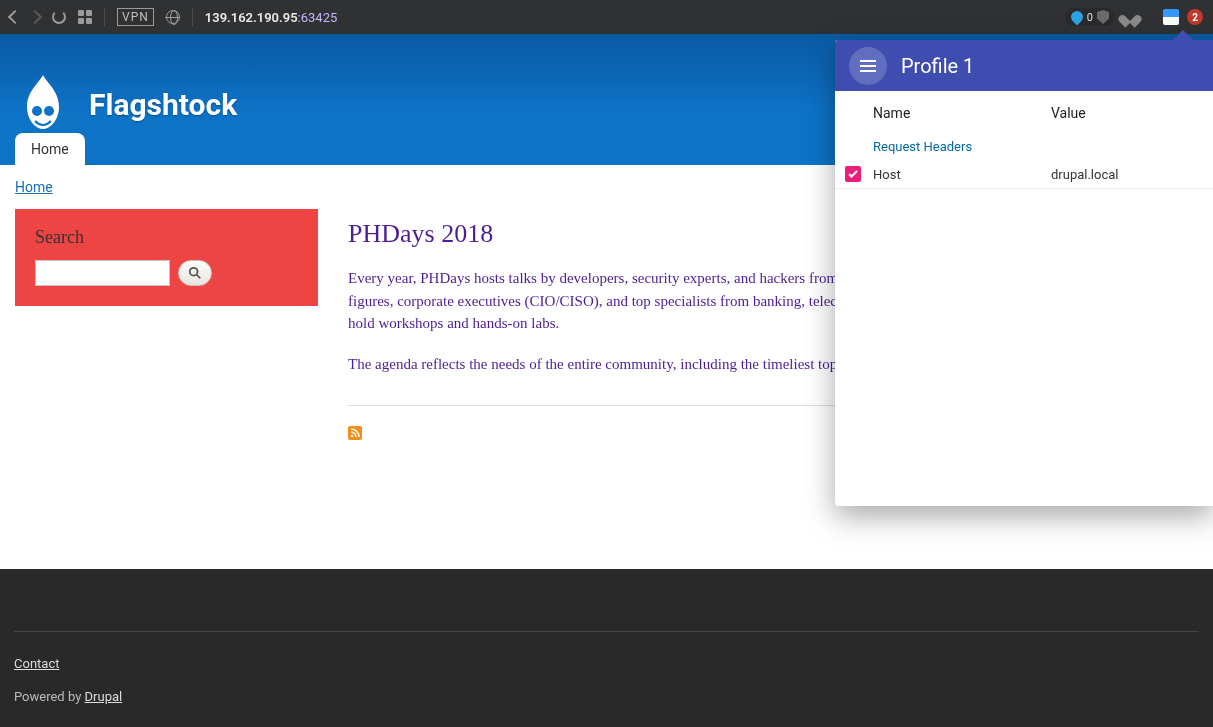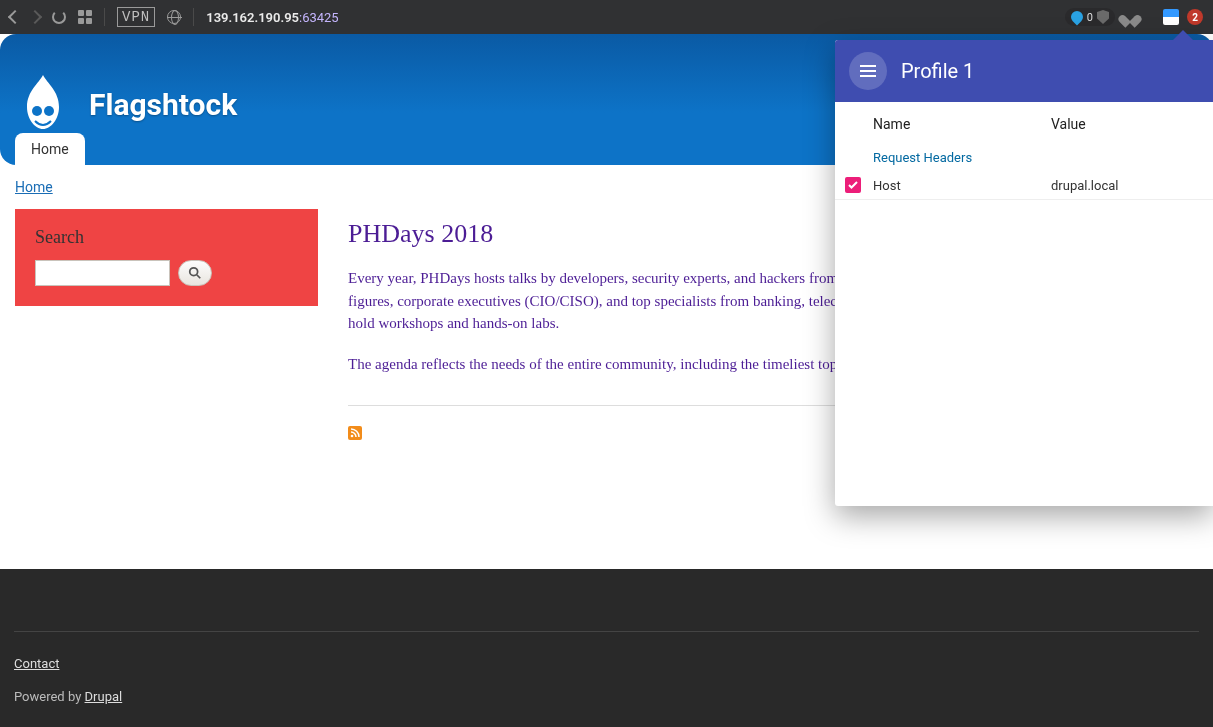--- a/index.html
+++ b/index.html
@@ -7,40 +7,40 @@
 
   
   .chrome { height: 34px; background: #303133; display: flex; align-items: center; padding: 0 10px; color: #bfbfbf; font-size: 12px; gap: 12px; }
   .chrome .nav-arrows { display: flex; gap: 10px; align-items: center; }
   .chrome .arrow { width: 10px; height: 10px; border-left: 2px solid #9a9a9a; border-bottom: 2px solid #9a9a9a; transform: rotate(45deg); }
   .chrome .arrow.fwd { transform: rotate(-135deg); border-color: #5a5a5a; }
   .chrome .reload { width: 14px; height: 14px; border: 2px solid #9a9a9a; border-radius: 50%; border-top-color: transparent; position: relative; }
   .chrome .apps { width: 14px; height: 14px; display: grid; grid-template-columns: 1fr 1fr; grid-template-rows: 1fr 1fr; gap: 2px; }
   .chrome .apps span { background: #9a9a9a; border-radius: 1px; }
   .chrome .sep { width: 1px; height: 18px; background: #4a4a4a; }
-  .chrome .vpn { border: 1px solid #9a9a9a; font-size: 14px; padding: 1px 4px; letter-spacing: 1px; font-family: Liberation Mono, monospace; }
+  .chrome .vpn { border: 1px solid #9a9a9a; font-size: 12px; padding: 1px 4px; letter-spacing: 1px; }
   .chrome .globe { width: 14px; height: 14px; border: 1.5px solid #9a9a9a; border-radius: 50%; position: relative; }
   .chrome .globe::before { content: ""; position: absolute; left: 50%; top: -1.5px; bottom: -1.5px; width: 6px; margin-left: -3px; border: 1.5px solid #9a9a9a; border-radius: 50%; }
   .chrome .globe::after { content: ""; position: absolute; left: -1.5px; right: -1.5px; top: 50%; height: 0; border-top: 1.5px solid #9a9a9a; }
   .chrome .addr { color: #eaeaea; font-weight: 600; font-size: 13px; }
   .chrome .addr .port { color: #c4b5fd; font-weight: 400; }
   .chrome .spacer { flex: 1; }
   .chrome .right-icons { display: flex; align-items: center; gap: 8px; }
   .chrome .pill { background: #2a2a2c; border-radius: 10px; padding: 2px 6px; display: flex; align-items: center; gap: 4px; font-size: 11px; color: #ddd; }
   .chrome .drupal-drop { width: 12px; height: 12px; background: #2aa2e3; border-radius: 50% 50% 50% 0; transform: rotate(-45deg); }
   .chrome .shield { width: 12px; height: 14px; background: #6a6a6a; clip-path: polygon(50% 0, 100% 15%, 100% 60%, 50% 100%, 0 60%, 0 15%); }
   .chrome .heart { width: 14px; height: 14px; position: relative; }
   .chrome .heart::before, .chrome .heart::after { content: ""; position: absolute; width: 8px; height: 12px; background: #8a8a8a; border-radius: 8px 8px 0 0; top: 0; }
   .chrome .heart::before { left: 0; transform: rotate(-45deg); transform-origin: 100% 100%; }
   .chrome .heart::after { right: 0; transform: rotate(45deg); transform-origin: 0 100%; }
   .chrome .sq-icon { width: 16px; height: 16px; background: linear-gradient(#3399ff 50%, #fff 50%); border-radius: 2px; }
   .chrome .badge-icon { width: 16px; height: 16px; background: #c0392b; border-radius: 50%; color: #fff; font-size: 10px; display: flex; align-items: center; justify-content: center; font-weight: bold; position: relative; }
 
   
-  .site-header { height: 131px; background: linear-gradient(#0a5aa4, #0d73c7 60%, #0d73c7); display: flex; align-items: center; padding-left: 15px; position: relative; border-radius: 16px; }
+  .site-header { height: 131px; background: linear-gradient(#0a5aa4, #0d73c7 60%, #0d73c7); display: flex; align-items: center; padding-left: 15px; position: relative; }
   .logo-row { display: flex; align-items: center; gap: 18px; padding-top: 10px; }
   .drupal-logo { width: 56px; height: 68px; position: relative; }
   .drupal-logo svg { width: 56px; height: 68px; }
   .site-name { color: #fff; font-size: 30px; font-weight: 700; text-shadow: 0 1px 2px rgba(0,0,0, .3); }
   .tabs-row { position: absolute; bottom: 0; left: 15px; display: flex; }
   .tab { background: #fff; color: #333; border-radius: 8px 8px 0 0; padding: 8px 16px; font-size: 14px; }
 
   
   .page { display: flex; padding: 14px 15px 40px; gap: 30px; }
   .left-col { width: 303px; }
@@ -62,21 +62,21 @@
   
   .footer { position: absolute; bottom: 0; left: 0; right: 0; height: 158px; background: #292929; color: #ccc; font-size: 13px; padding: 0 14px; }
   .footer .rule2 { border-top: 1px solid #444; margin-top: 62px; }
   .footer .links { padding-top: 24px; }
   .footer a { color: #ddd; text-decoration: underline; }
   .powered { margin-top: 18px; color: #bbb; }
 
   
   .ext-popup { position: absolute; top: 40px; right: 0; width: 378px; height: 466px; background: #fff; box-shadow: 0 10px 30px rgba(0,0,0,.35); border-radius: 3px 0 0 3px; overflow: hidden; }
   .ext-caret { position: absolute; top: 30px; right: 20px; width: 0; height: 0; border-left: 10px solid transparent; border-right: 10px solid transparent; border-bottom: 10px solid #3f4db0; z-index: 3; }
-  .ext-popup .ehdr { background: #3f4db0; color: #fff; height: 62px; display: flex; align-items: center; gap: 14px; padding-left: 14px; text-align: center; }
+  .ext-popup .ehdr { background: #3f4db0; color: #fff; height: 51px; display: flex; align-items: center; gap: 14px; padding-left: 14px; text-align: center; }
   .ext-popup .menu-btn { width: 38px; height: 38px; border-radius: 50%; background: rgba(255,255,255,.18); display: flex; flex-direction: column; align-items: center; justify-content: center; gap: 3px; }
   .ext-popup .menu-btn span { width: 16px; height: 2px; background: #fff; }
   .ext-popup .ehdr h3 { font-size: 20px; font-weight: 400; }
   .ext-popup .tbl-head, .ext-popup .row { display: grid; grid-template-columns: 28px 1fr 150px; align-items: center; padding: 8px 12px 8px 10px; font-size: 13px; color: #333; }
   .ext-popup .tbl-head { font-size: 14px; color: #222; padding-top: 14px; padding-bottom: 14px; }
   .ext-popup .section { color: #0369a1; font-size: 13px; padding: 4px 12px 6px 38px; }
   .ext-popup .row { border-bottom: 1px solid #eee; padding-top: 6px; padding-bottom: 6px; }
   .chk { width: 16px; height: 16px; background: #ec1e79; border-radius: 2px; display: flex; align-items: center; justify-content: center; }
   .chk svg { width: 12px; height: 12px; }
 

